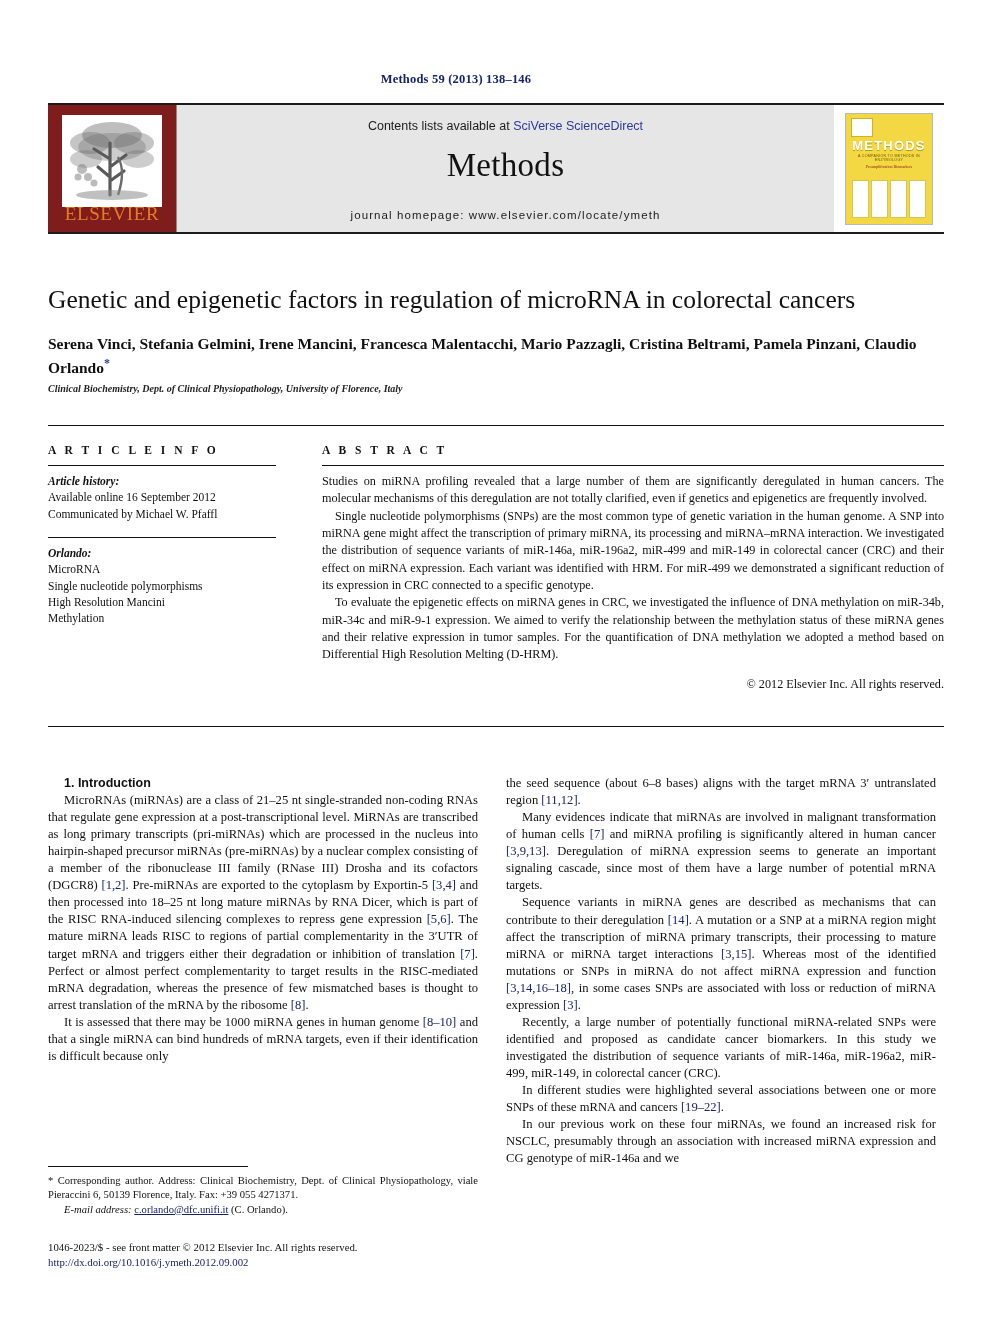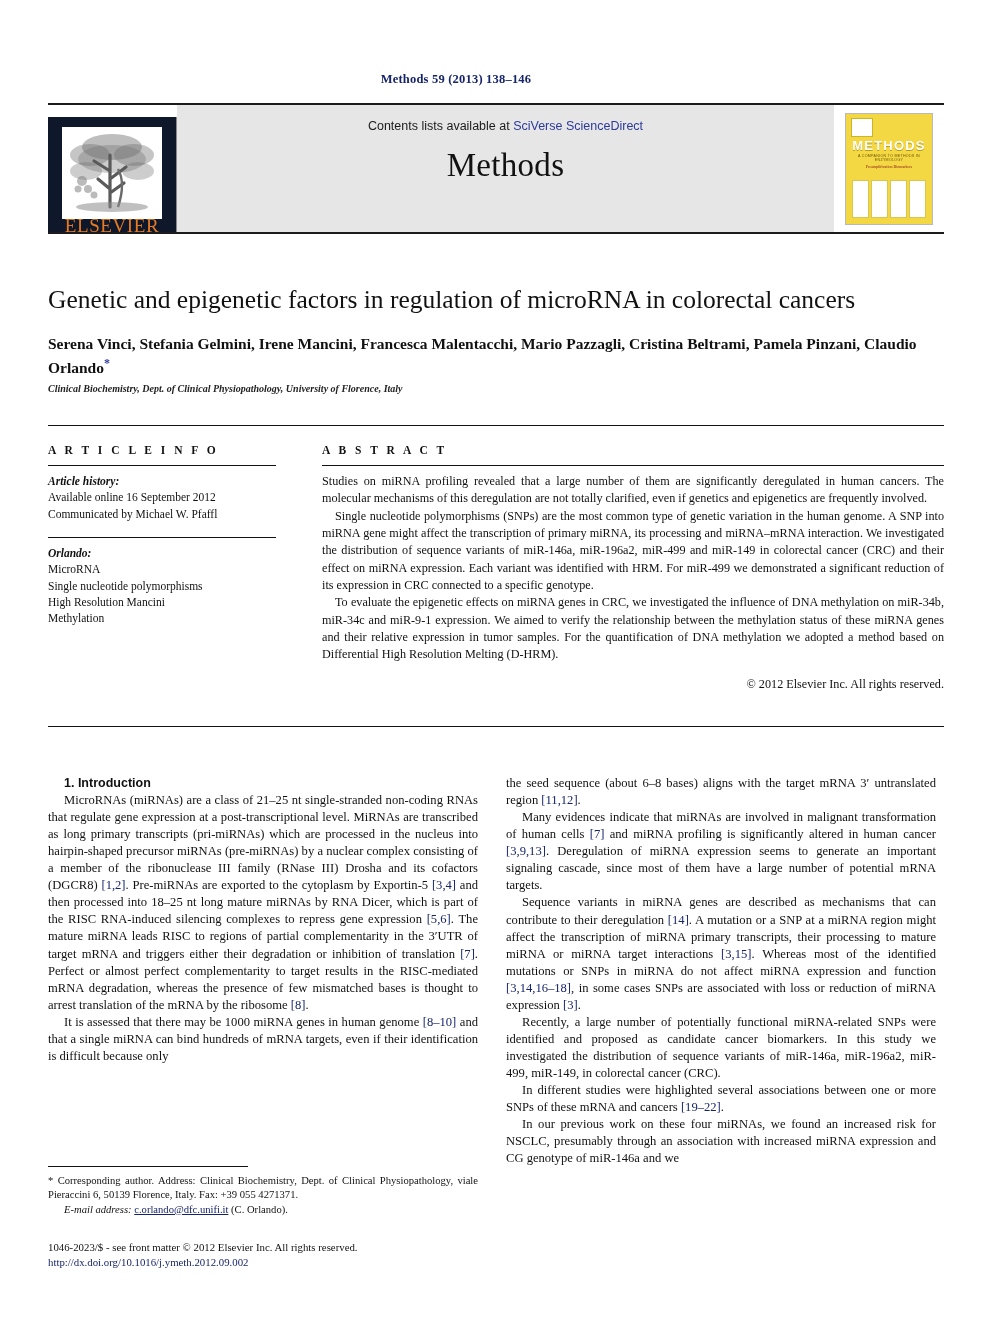--- a/index.html
+++ b/index.html
@@ -24,21 +24,21 @@
   }
 
   
   .masthead{
     position:absolute;left:48px;top:103px;width:896px;height:131px;
     border-top:2.5px solid #1b1b1b;
     border-bottom:2.5px solid #1b1b1b;
     box-sizing:border-box;
   }
   .mast-inner{position:absolute;inset:0;display:flex;}
-  .mast-left{width:128px;flex:none;border-right:1px solid #8a8a8a;position:relative;background:#0f172a;margin-top:12px;}
+  .mast-left{width:128px;flex:none;border-right:1px solid #8a8a8a;position:relative;background:#7f1d1d;}
   .mast-center{flex:1;background:#e6e6e6;position:relative;}
   .mast-right{width:110px;flex:none;background:#fff;position:relative;display:flex;align-items:center;justify-content:center;}
 
   .contents-line{
     position:absolute;top:14px;left:0;width:100%;
     text-align:center;font-family:"Liberation Sans",sans-serif;
     font-size:12.5px;color:#1b1b1b;
   }
   .contents-line a{color:#2b3a9c;text-decoration:none;}
   .journal-name{
@@ -193,20 +193,21 @@
           </svg>
           <div class="elsevier-word">ELSEVIER</div>
         </div>
       </div>
 
       <div class="mast-center">
         <div class="contents-line">
           <span>Contents lists available at </span><a href="#">SciVerse ScienceDirect</a>
         </div>
         <div class="journal-name">Methods</div>
+        <div class="homepage">journal homepage: www.elsevier.com/locate/ymeth</div>
       </div>
 
       <div class="mast-right">
         <div class="cover">
           <div class="cover-elsblock"></div>
           <div class="cover-title">METHODS</div>
           <div class="cover-sub">A COMPANION TO METHODS IN ENZYMOLOGY</div>
           <div class="cover-sub2">Preamplification Biomarkers</div>
           <div class="cover-figs">
             <div class="cover-fig"></div>

